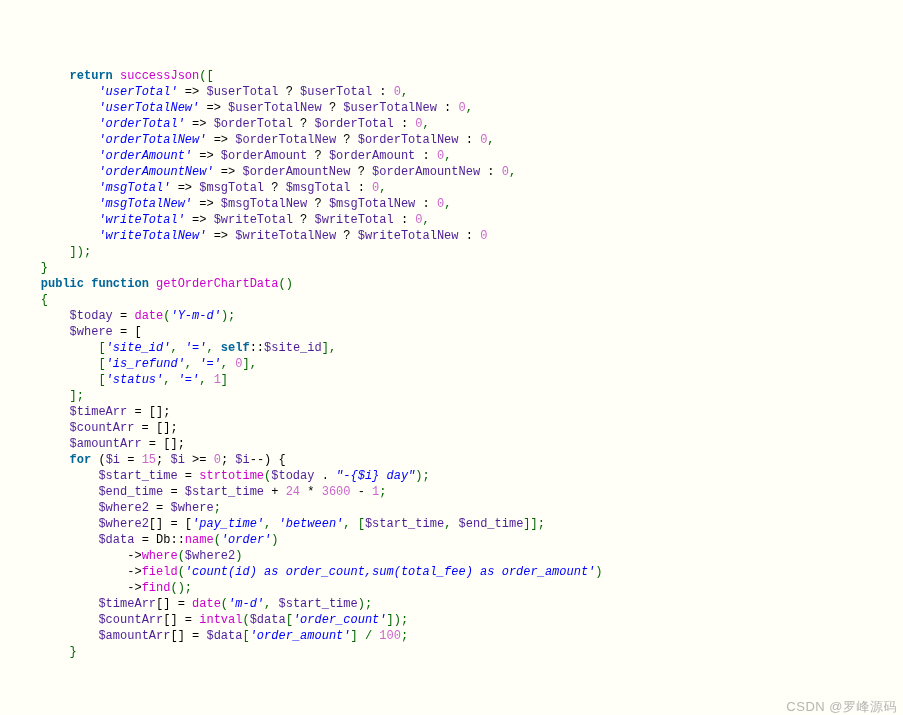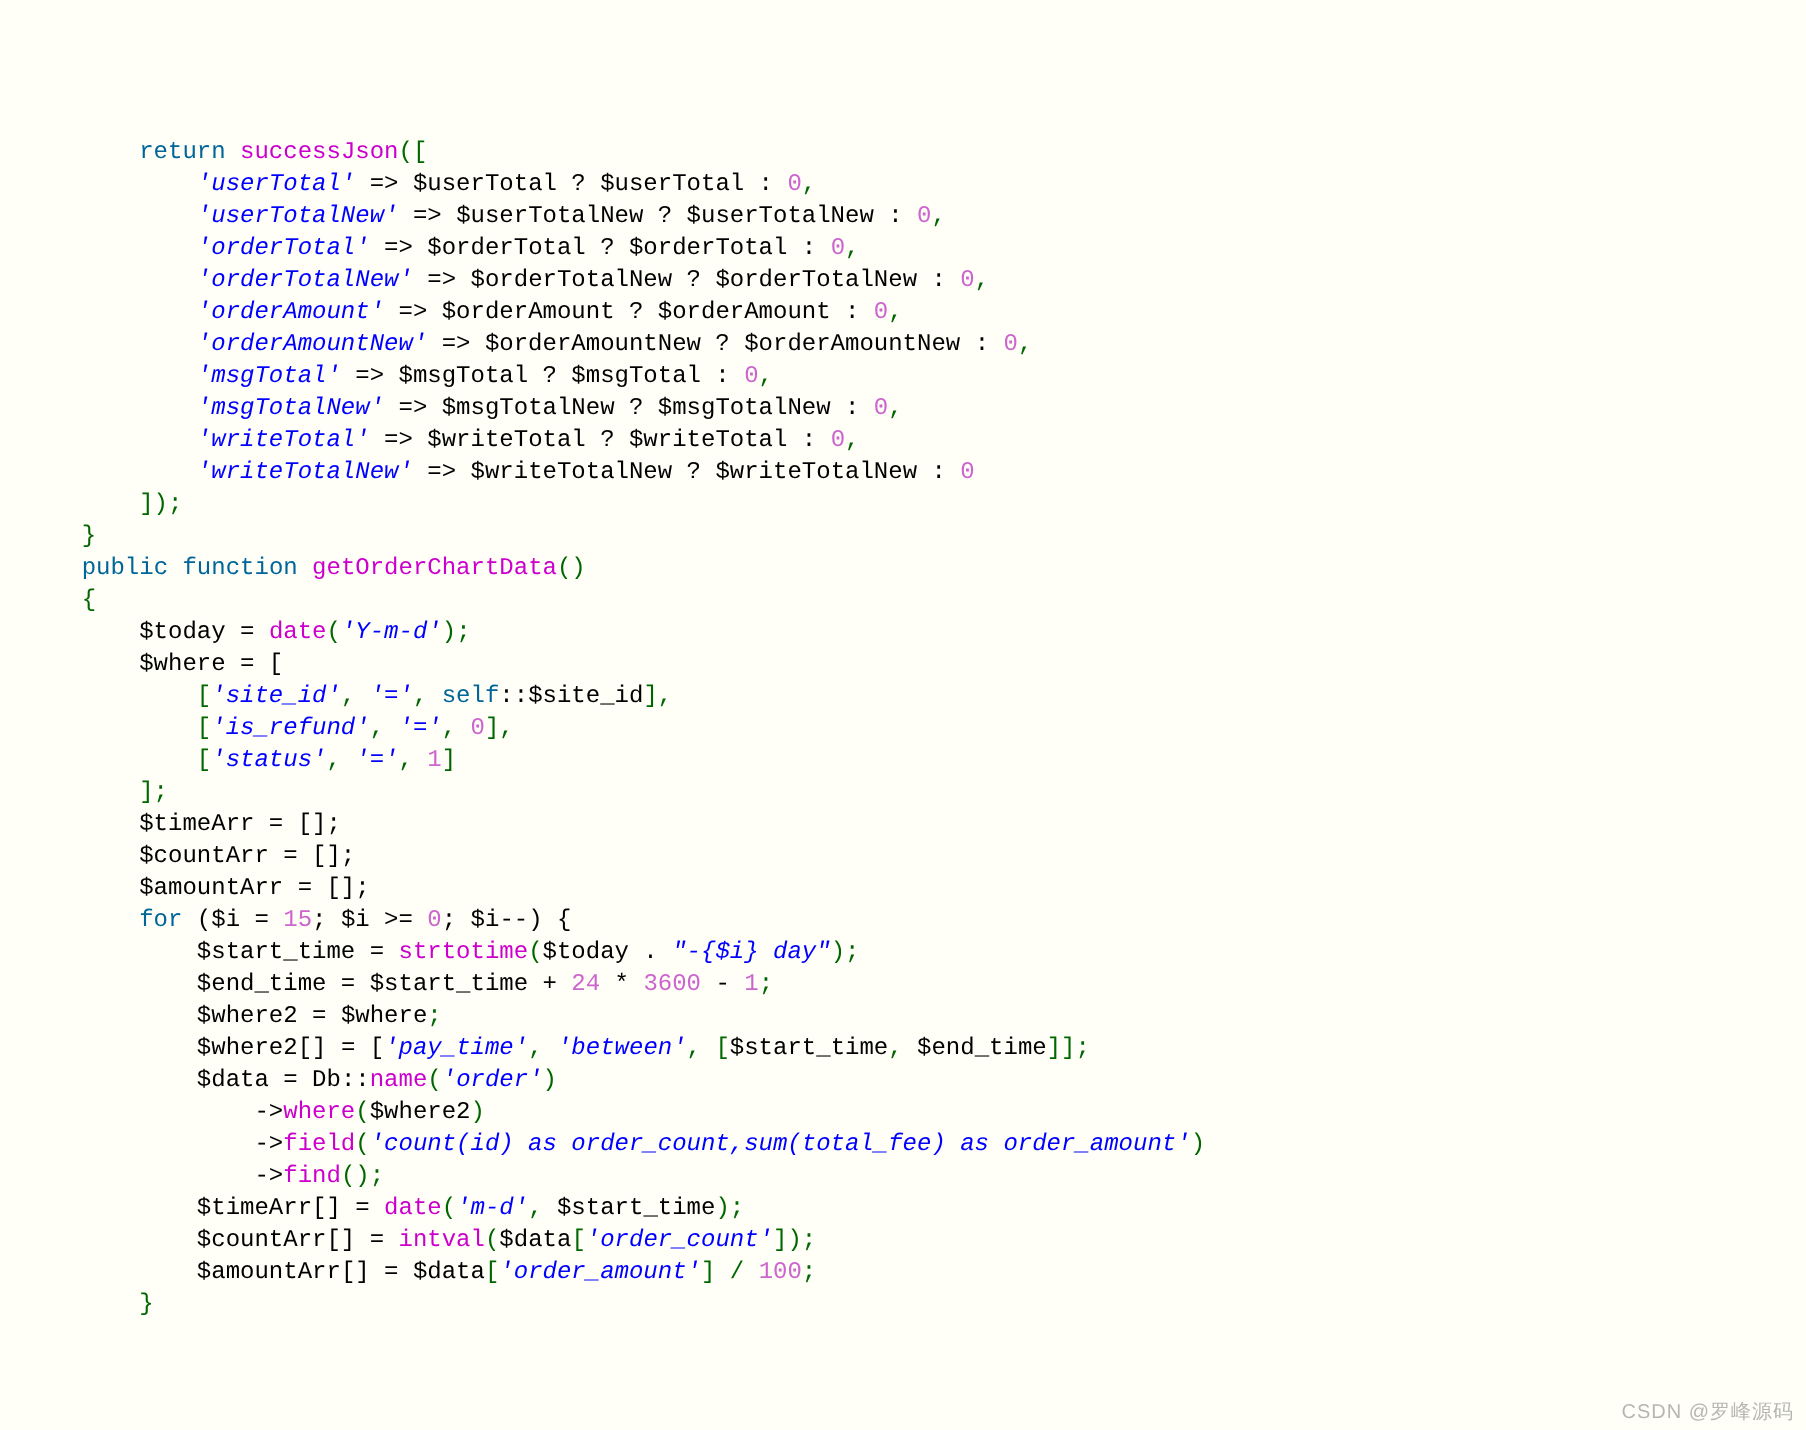--- a/index.html
+++ b/index.html
@@ -10,33 +10,33 @@
     font-size: 12px;
     line-height: 16px;
     color: #000;
     white-space: pre;
     overflow: hidden;
     width: 903px;
     height: 715px;
     box-sizing: border-box;
     position: relative;
   }
-  .kw { color: #006699; font-weight: normal; }
+  .kw { color: #006699; font-weight: bold; }
   .fn { color: #cc00cc; }
-  .var { color: #000000; }
+  .var { color: #4c1d95; }
   .str { color: #0000ff; font-style: italic; }
   .num { color: #cc66cc; }
   .punc { color: #006600; }
   .plain { color: #000; }
   .watermark {
     position: absolute;
     right: 6px;
     bottom: 0px;
     font-family: sans-serif;
-    font-size: 10px;
+    font-size: 13px;
     color: rgba(120,120,120,0.55);
     letter-spacing: 0.5px;
     white-space: nowrap;
   }
   .code-container { }
 </style>
 </head>
 <body>
 
 

